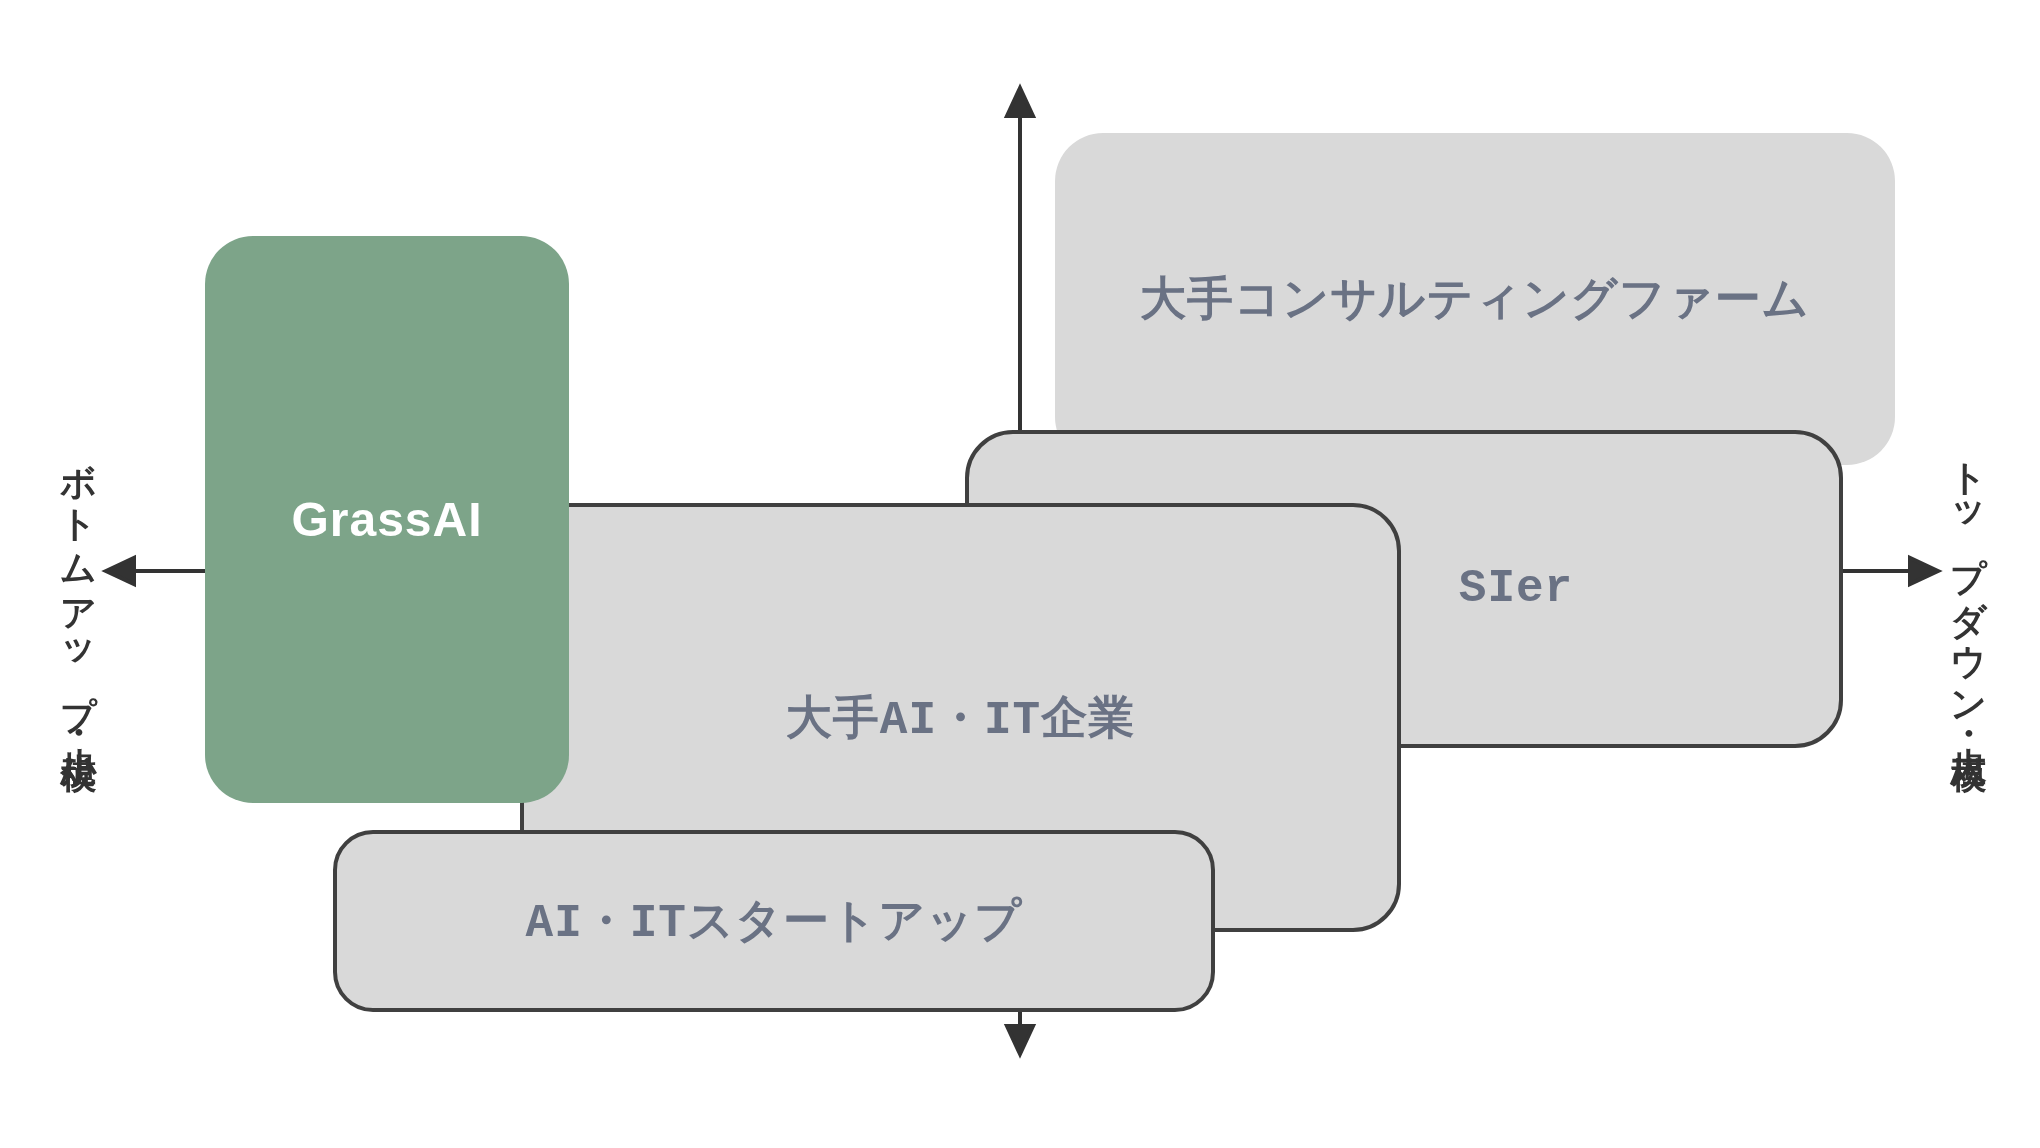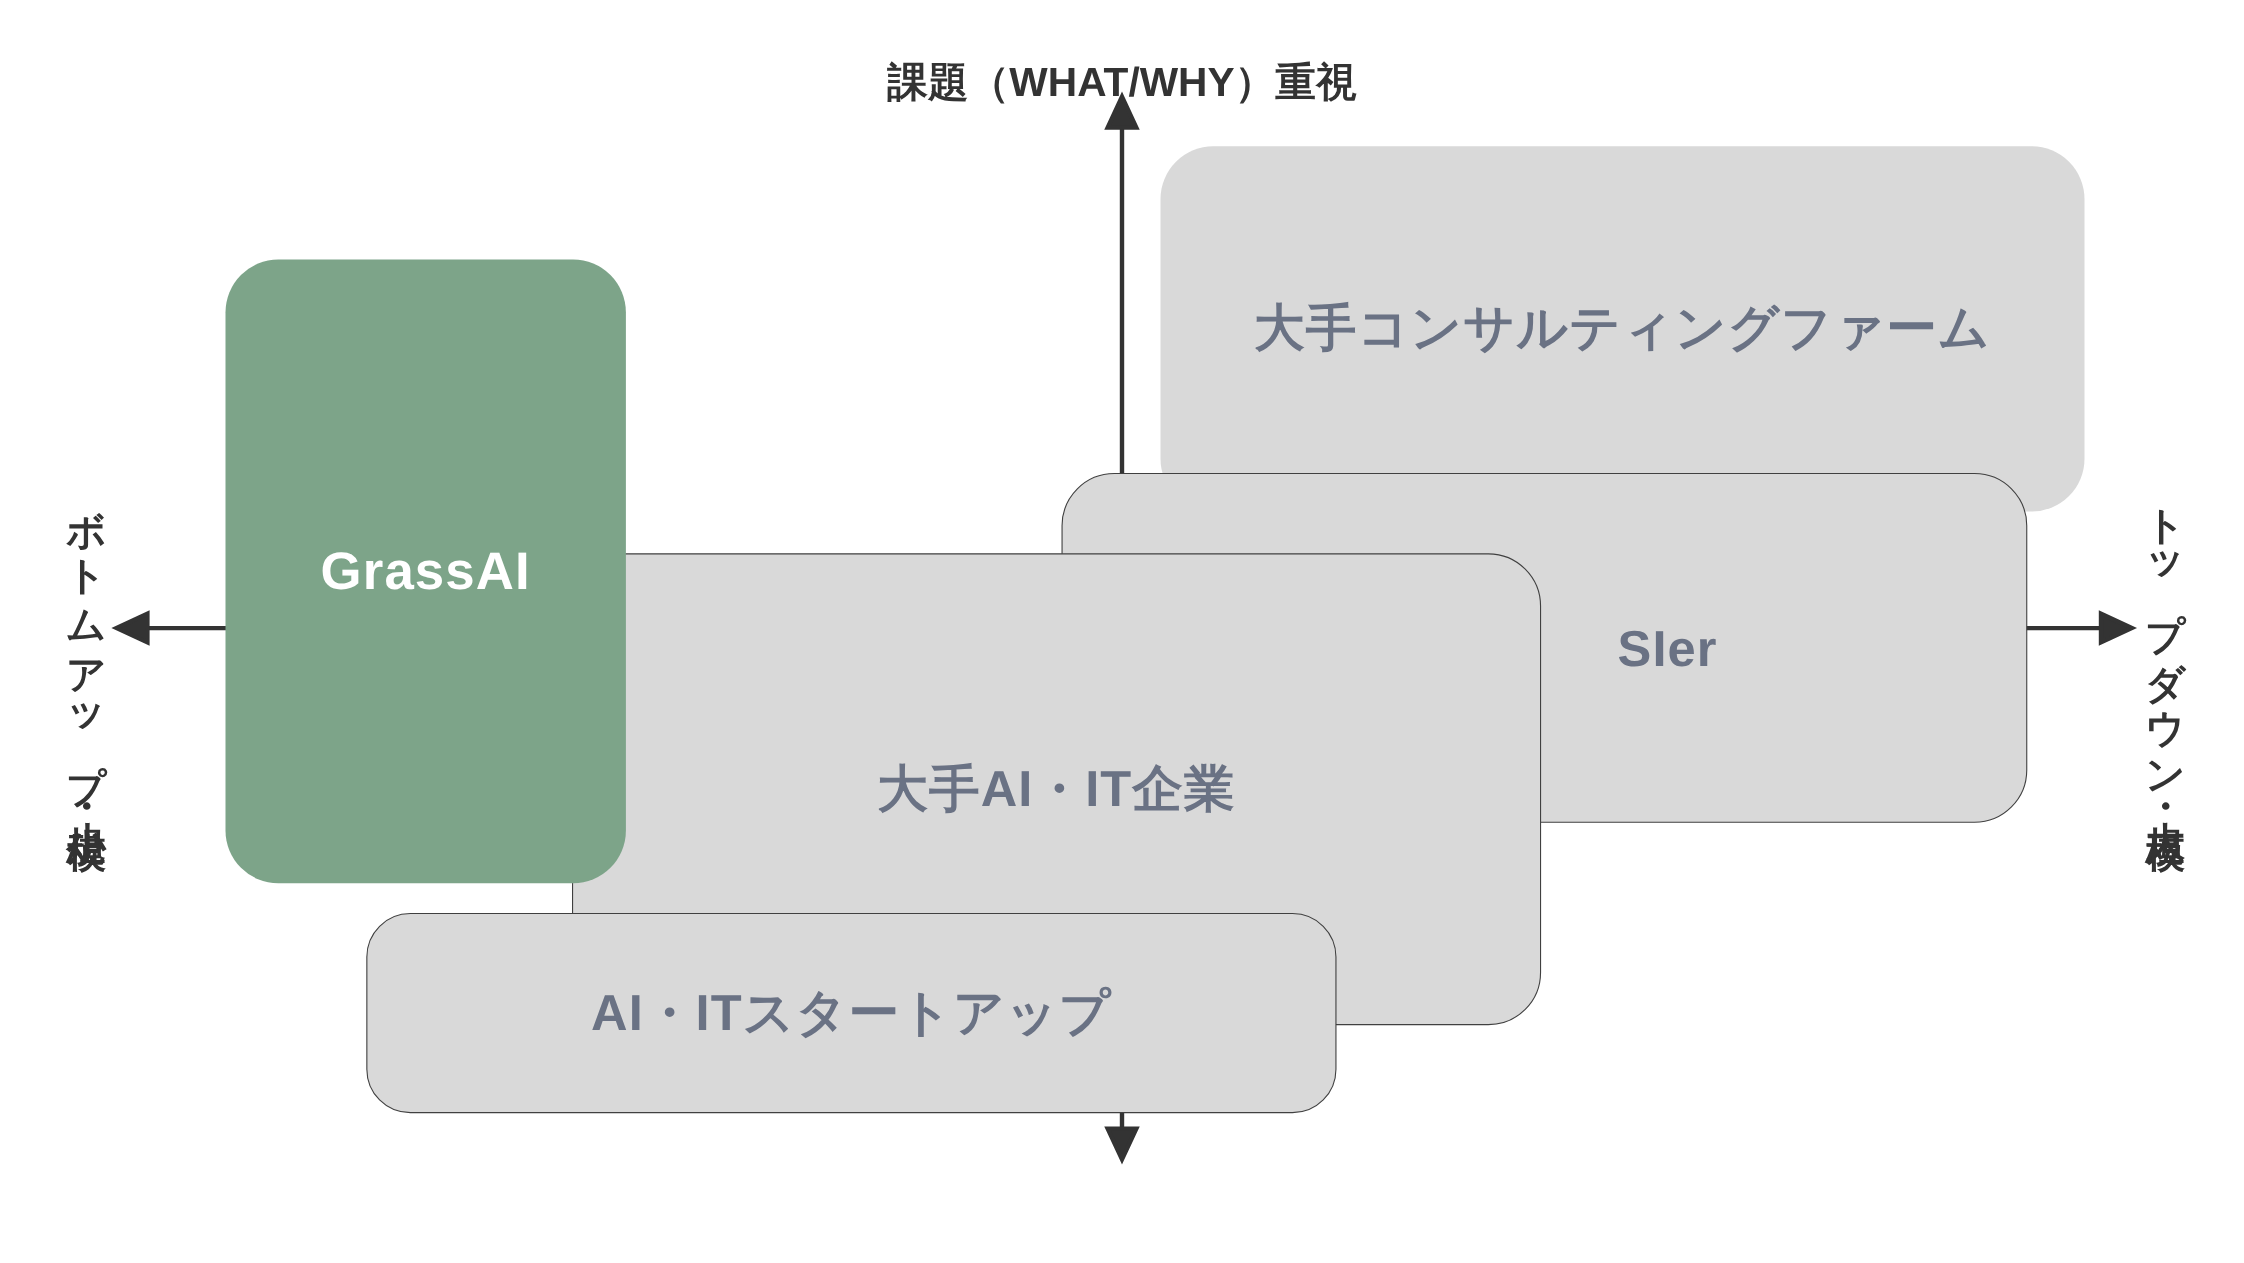--- a/index.html
+++ b/index.html
@@ -17,21 +17,21 @@
   }
   .canvas{position:absolute;inset:0;width:2040px;height:1148px;}
   
   .axes-svg{position:absolute;left:0;top:0;z-index:0;}
   
   .pbox{
     position:absolute;display:flex;align-items:center;justify-content:center;
     background:var(--gray-box);border-radius:48px;
     color:var(--gray-text);font-weight:bold;font-size:46px;letter-spacing:1px;
   }
-  .pbox.bordered{border:1px solid #404040;}
+  .pbox.bordered{border:4px solid #404040;font-family:Liberation Mono, monospace;}
   .box-consulting{left:1055px;top:133px;width:840px;height:332px;z-index:1;}
   .box-sier{left:965px;top:430px;width:878px;height:318px;z-index:2;padding-left:224px;}
   .box-bigai{left:520px;top:503px;width:881px;height:429px;z-index:3;}
   .box-startup{left:333px;top:830px;width:882px;height:182px;z-index:4;border-radius:40px;}
   .box-grassai{
     left:205px;top:236px;width:364px;height:567px;z-index:5;
     background:var(--green-box);color:#ffffff;font-size:48px;border-radius:48px;
   }
   .grassai-tagline{
     position:absolute;left:205px;top:172px;width:398px;z-index:6;
@@ -61,21 +61,20 @@
       <line x1="1020" y1="108" x2="1020" y2="1040"></line>
       <polygon points="1020,88 1007,116 1033,116"></polygon>
       <polygon points="1020,1054 1007,1026 1033,1026"></polygon>
 
       <line x1="124" y1="571" x2="1924" y2="571"></line>
       <polygon points="106,571 134,558 134,584"></polygon>
       <polygon points="1938,571 1910,558 1910,584"></polygon>
     </g>
   </svg>
 
-  <div class="axis-label axis-top">課題（WHAT/WHY）重視</div>
   <div class="axis-label axis-vertical axis-left">ボトムアップ・小規模</div>
   <div class="axis-label axis-vertical axis-right">トップダウン・大規模</div>
 
   <div class="pbox box-consulting">
     <span>大手コンサルティングファーム</span>
   </div>
 
   <div class="pbox bordered box-sier">
     <span>SIer</span>
   </div>

